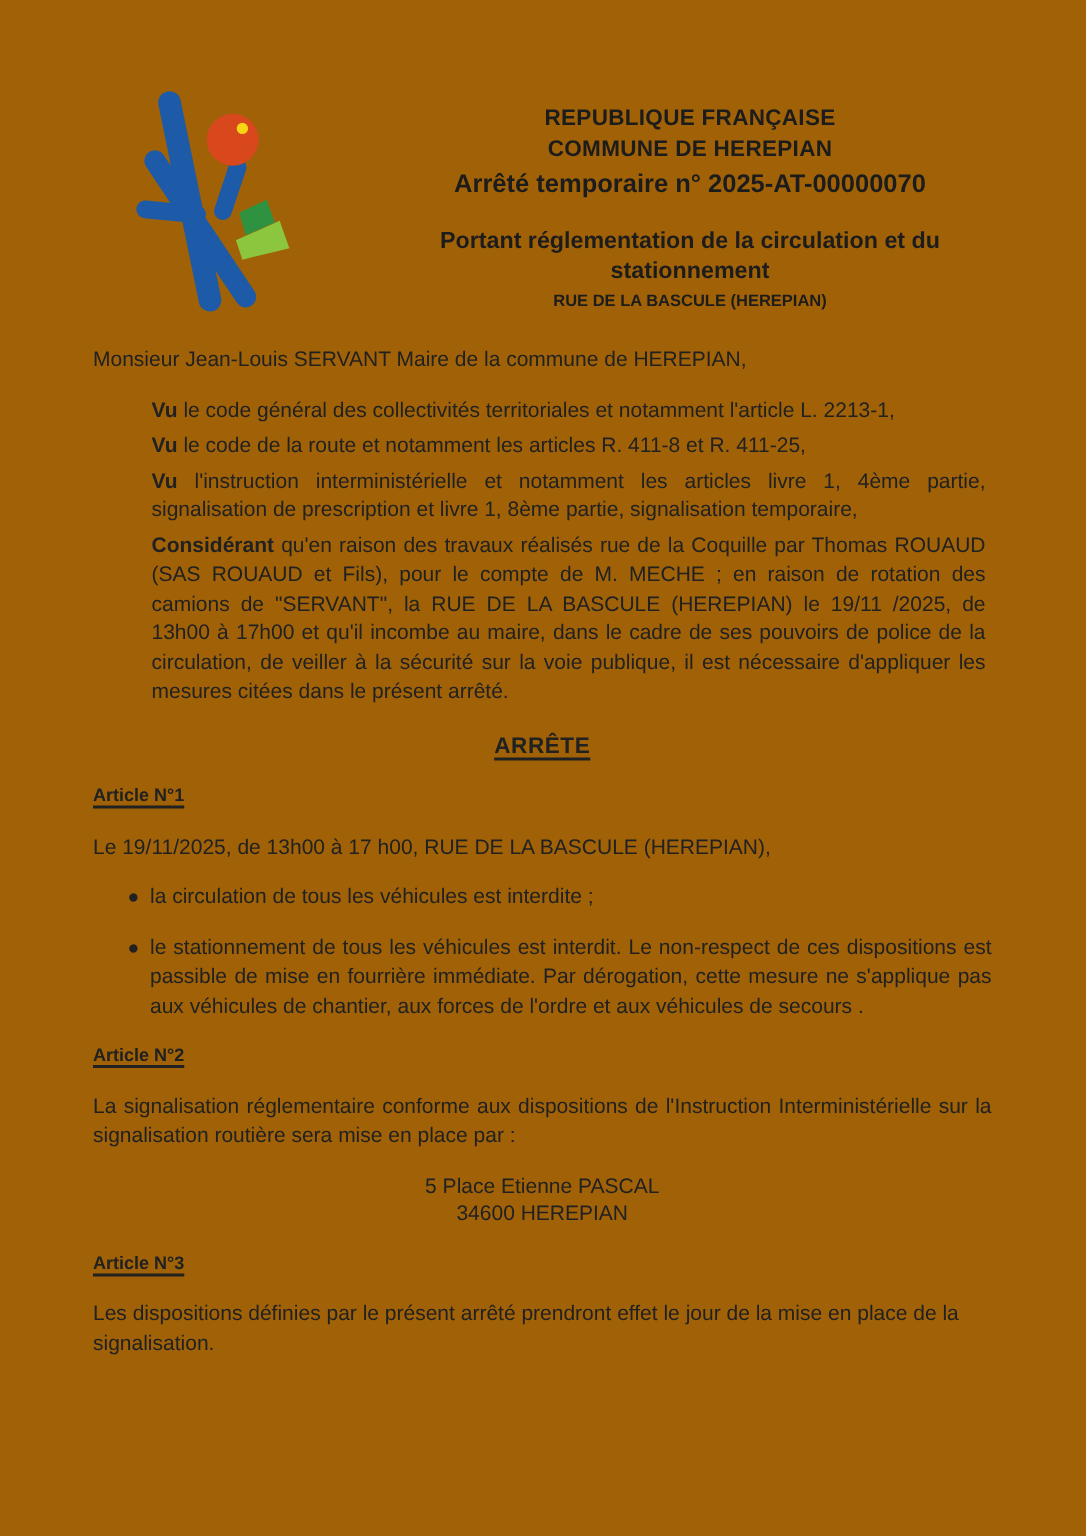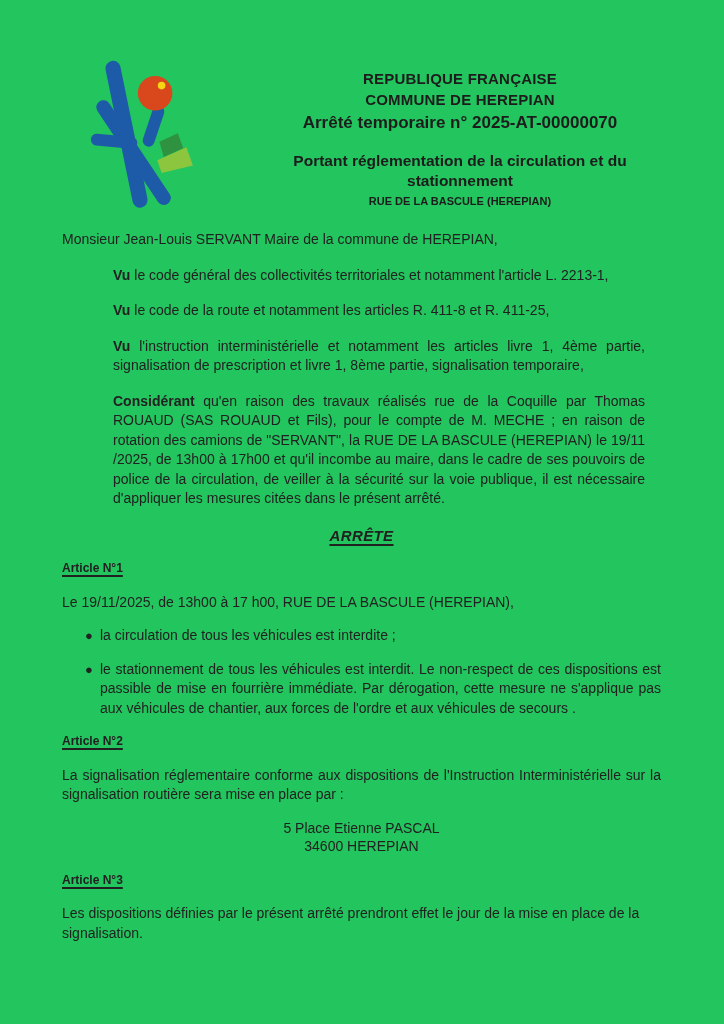--- a/index.html
+++ b/index.html
@@ -5,21 +5,21 @@
 <style>
   html, body {
     margin: 0;
     padding: 0;
     background: #ffffff;
   }
   .page {
     position: relative;
     width: 724px;
     height: 1024px;
-    background: #22c55e;
+    background: #a16207;
     font-family: "Liberation Sans", "DejaVu Sans", sans-serif;
     color: #212121;
     overflow: hidden;
   }
 
   
   .logo-wrap {
     position: absolute;
     left: 86px;
     top: 58px;
@@ -65,29 +65,28 @@
     width: 599px;
     font-size: 14px;
     line-height: 19.5px;
   }
   .doc-body p { margin: 0 0 14px 0; }
 
   .recitals {
     margin-left: 35px;
     text-align: justify;
   }
-  .recitals p { margin: 16px; }
+  .recitals p { margin: 4px; }
   .lead { font-weight: bold; }
 
   .decree-heading {
     text-align: center;
     font-weight: bold;
     font-size: 15px;
     margin: 17px 0 14px 0;
-    font-style: italic;
   }
   .decree-heading .u {
     text-decoration: underline;
     text-decoration-thickness: 1.6px;
     text-underline-offset: 3px;
     letter-spacing: 0.4px;
   }
 
   .article-title {
     font-weight: bold;

